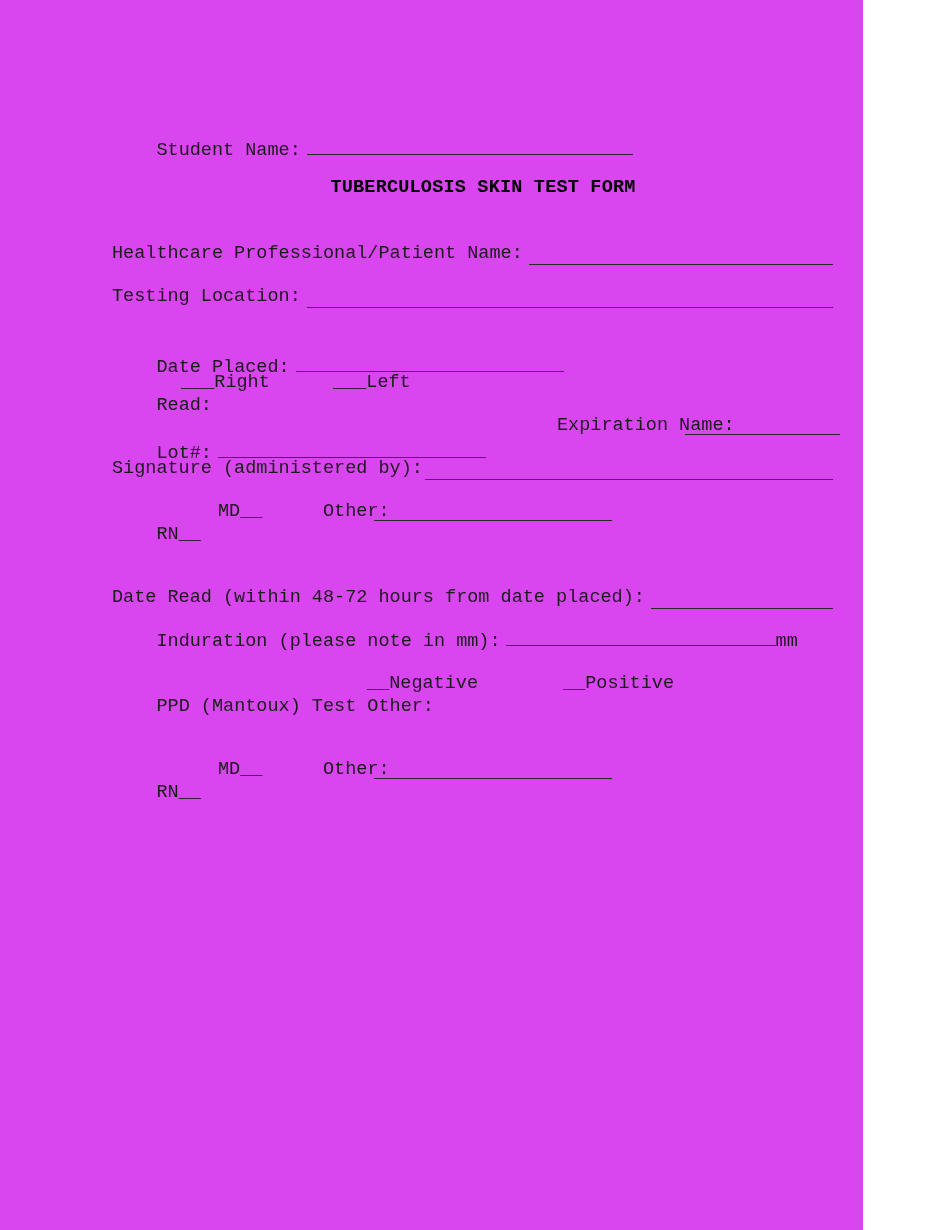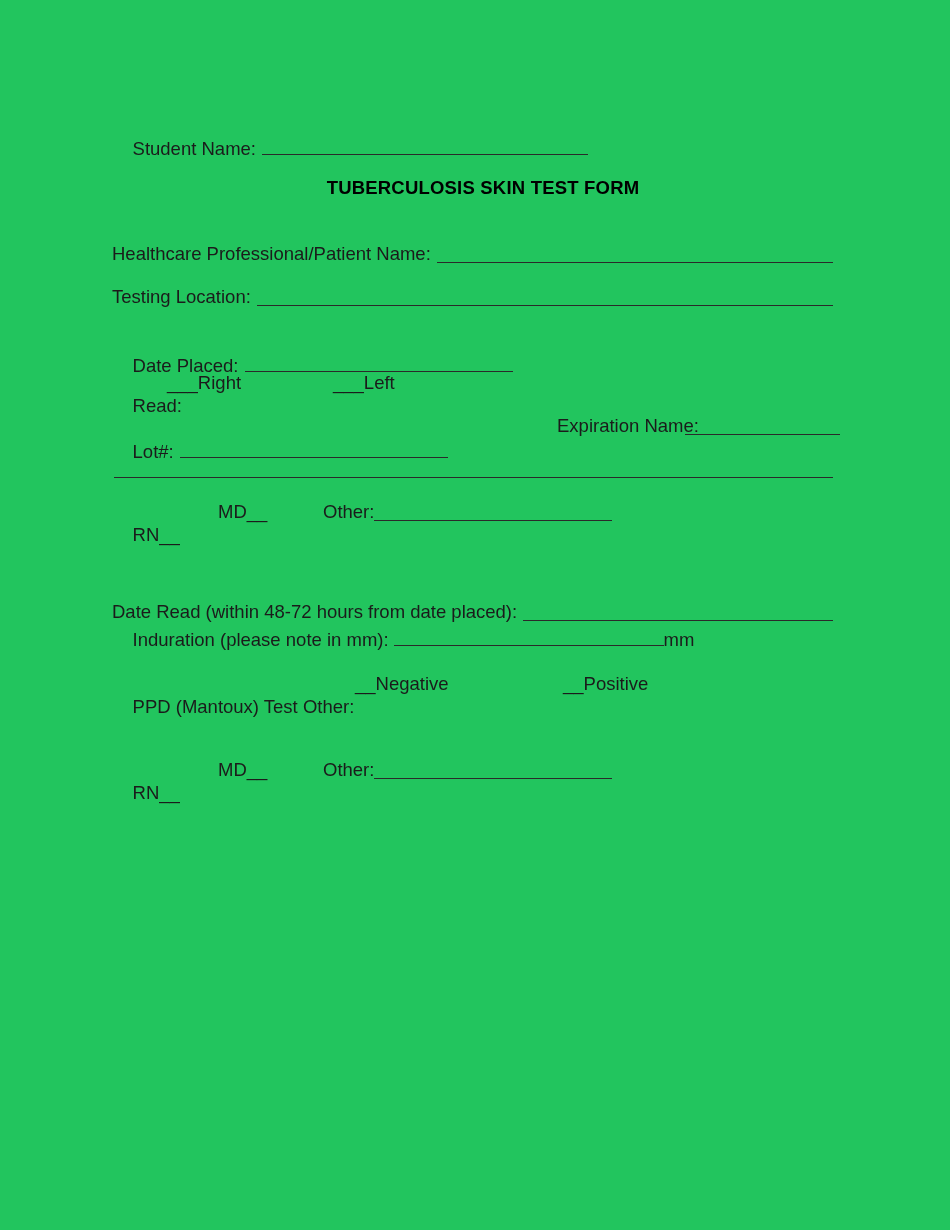--- a/index.html
+++ b/index.html
@@ -1,33 +1,33 @@
 <!DOCTYPE html>
 <html><head>
 <meta charset="utf-8">
 <style>
   html,body{margin:0;padding:0;background:#ffffff;}
   .page{
     position:relative;
-    width:950px;height:1230px;
-    background:#22c55e;
-    font-family:Liberation Sans, sans-serif;
+    width:863px;height:1230px;
+    background:#d946ef;
+    font-family:Liberation Mono, monospace;
     font-size:18.5px;
     color:#1b1b1b;
     overflow:hidden;
   }
   .row{
     position:absolute;
     left:112px;
     width:721px;          
     height:23px;
     line-height:23px;
     white-space:pre;
   }
-  .flex{display:flex;align-items:flex-start;}
+  .flex{display:flex;align-items:flex-end;}
   .lbl{white-space:pre;}
   .blank{
     display:inline-block;
     height:20px;
     border-bottom:1.6px solid #2a2a2a;
   }
   .grow{flex:1 1 auto;}
   .abs{position:absolute;top:0;}
   .title{
     position:absolute;
@@ -60,52 +60,52 @@
   <div class="row" style="top:328px">
     <span class="lbl">Date Placed:</span><span class="blank" style="width:268px;margin-left:6px"></span>
   </div>
 
   <div class="row flex" style="top:285px">
     <span class="lbl">Testing Location:</span><span class="blank grow" style="margin-left:6px"></span>
   </div>
 
   <div class="row" style="top:371px">
     <span class="lbl">Read:</span>
-    <span class="abs" style="left:55px">___Right</span>
+    <span class="abs" style="left:69px">___Right</span>
     <span class="abs" style="left:221px">___Left</span>
   </div>
 
   <div class="row" style="top:414px">
     <span class="lbl">Lot#:</span><span class="blank" style="width:268px;margin-left:6px"></span>
     <span class="abs" style="left:445px">Expiration Name:</span>
     <span class="abs blank" style="left:573px;width:155px"></span>
   </div>
 
   <div class="row flex" style="top:457px">
-    <span class="blank grow" style="margin-left:2px"></span>
+    <span class="lbl">Signature (administered by):</span><span class="blank grow" style="margin-left:2px"></span>
   </div>
 
   <div class="row" style="top:500px">
     <span class="lbl">RN__</span>
     <span class="abs" style="left:106px">MD__</span>
     <span class="abs" style="left:211px">Other:</span>
     <span class="abs blank" style="left:262px;width:238px"></span>
   </div>
 
-  <div class="row flex" style="top:600px">
+  <div class="row flex" style="top:586px">
     <span class="lbl">Date Read (within 48-72 hours from date placed):</span><span class="blank grow" style="margin-left:6px"></span>
   </div>
 
   <div class="row" style="top:602px">
     <span class="lbl">Induration (please note in mm):</span><span class="blank" style="width:270px;margin-left:5px"></span><span>mm</span>
   </div>
 
   <div class="row" style="top:672px">
     <span class="lbl">PPD (Mantoux) Test Other:</span>
-    <span class="abs" style="left:243px">__Negative</span>
+    <span class="abs" style="left:255px">__Negative</span>
     <span class="abs" style="left:451px">__Positive</span>
   </div>
 
 
   <div class="row" style="top:758px">
     <span class="lbl">RN__</span>
     <span class="abs" style="left:106px">MD__</span>
     <span class="abs" style="left:211px">Other:</span>
     <span class="abs blank" style="left:262px;width:238px"></span>
   </div>

